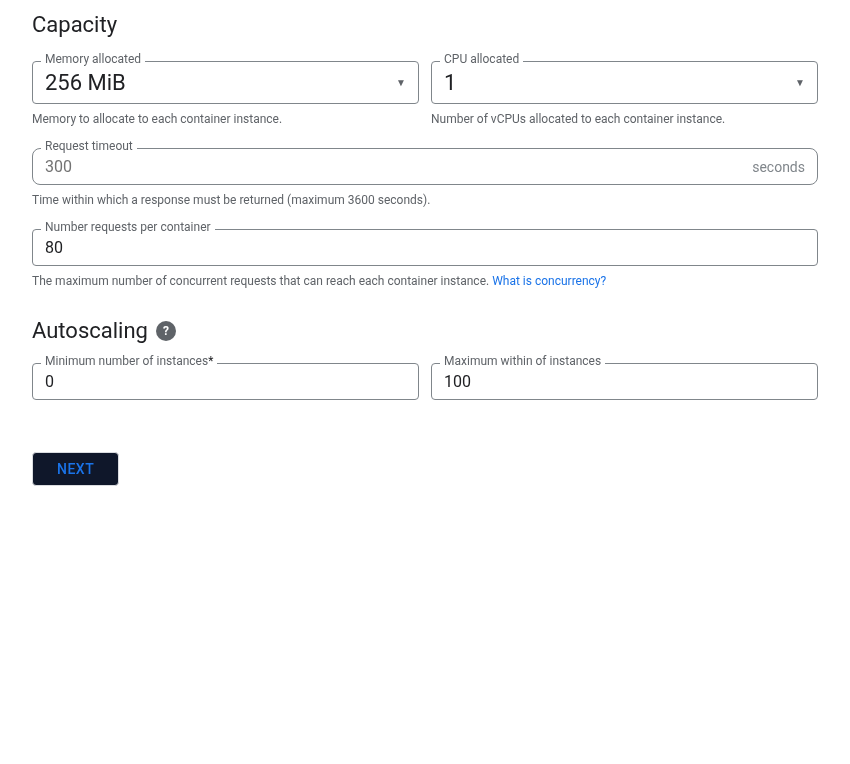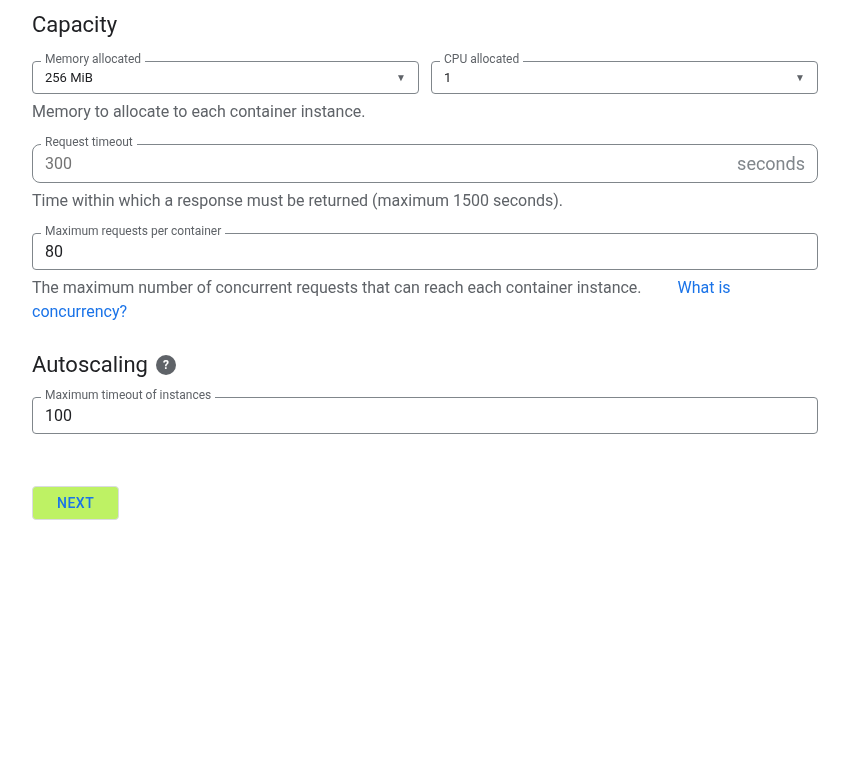--- a/index.html
+++ b/index.html
@@ -79,40 +79,39 @@
       border: 1px solid #80868b;
       border-radius: 4px;
       padding: 8px 12px;
       cursor: pointer;
       display: flex;
       align-items: center;
       justify-content: space-between;
     }
 
     .select-value {
-      font-size: 13px;
+      font-size: 22px;
       color: #202124;
     }
 
     .select-arrow {
       font-size: 10px;
       color: #5f6368;
     }
 
     .field-hint {
       margin-top: 6px;
-      font-size: 16px;
+      font-size: 12px;
       color: #5f6368;
       line-height: 1.5;
     }
 
     .field-hint a {
       color: #1a73e8;
       text-decoration: none;
-      margin-left: 32px;
     }
 
     .request-timeout-wrapper {
       position: relative;
       border: 1px solid #80868b;
       border-radius: 8px;
       padding: 8px 12px;
       display: flex;
       align-items: center;
     }
@@ -121,21 +120,21 @@
       border: none;
       outline: none;
       font-size: 16px;
       color: #737373;
       flex: 1;
       background: transparent;
       font-family: inherit;
     }
 
     .request-timeout-unit {
-      font-size: 18px;
+      font-size: 14px;
       color: #80868b;
       margin-left: 8px;
     }
 
     .section-divider {
       margin: 28px 0 20px 0;
     }
 
     .autoscaling-title-row {
       display: flex;
@@ -162,21 +161,21 @@
       font-size: 12px;
       font-weight: bold;
       cursor: pointer;
     }
 
     .next-button {
       margin-top: 32px;
       padding: 8px 24px;
       border: 1px solid #dadce0;
       border-radius: 4px;
-      background: #bef264;
+      background: #0f172a;
       color: #1a73e8;
       font-size: 14px;
       font-weight: 500;
       cursor: pointer;
       letter-spacing: 0.5px;
       text-transform: uppercase;
       font-family: inherit;
     }
 
     .required-star {
@@ -202,40 +201,41 @@
       </div>
       <span class="field-hint">Memory to allocate to each container instance.</span>
     </div>
 
     <div class="form-field">
       <div class="select-wrapper">
         <span class="field-label">CPU allocated</span>
         <span class="select-value">1</span>
         <span class="select-arrow">▼</span>
       </div>
+      <span class="field-hint">Number of vCPUs allocated to each container instance.</span>
     </div>
   </div>
 
   
   <div class="form-row">
     <div class="form-field full-width">
       <div class="request-timeout-wrapper">
         <span class="field-label">Request timeout</span>
         <input class="request-timeout-input" type="text" value="300" style="">
         <span class="request-timeout-unit">seconds</span>
       </div>
-      <span class="field-hint">Time within which a response must be returned (maximum 1500 seconds).</span>
+      <span class="field-hint">Time within which a response must be returned (maximum 3600 seconds).</span>
     </div>
   </div>
 
   
   <div class="form-row">
     <div class="form-field full-width">
       <div class="field-wrapper">
-        <span class="field-label">Maximum requests per container</span>
+        <span class="field-label">Number requests per container</span>
         <input class="field-input" type="text" value="80" style="">
       </div>
       <span class="field-hint">
         <span>The maximum number of concurrent requests that can reach each container instance.</span>
         <a href="#">What is concurrency?</a>
       </span>
     </div>
   </div>
 
   
@@ -243,24 +243,32 @@
   <div class="autoscaling-title-row">
     <h2 class="autoscaling-title">Autoscaling</h2>
     <div class="help-icon">
       <span>?</span>
     </div>
   </div>
 
   
   <div class="form-row">
 
-
     <div class="form-field">
       <div class="field-wrapper">
-        <span class="field-label">Maximum timeout of instances</span>
+        <span class="field-label">
+          <span>Minimum number of instances</span><span class="required-star">*</span>
+        </span>
+        <input class="field-input" type="text" value="0" style="">
+      </div>
+    </div>
+
+    <div class="form-field">
+      <div class="field-wrapper">
+        <span class="field-label">Maximum within of instances</span>
         <input class="field-input" type="text" value="100" style="">
       </div>
     </div>
   </div>
 
   
   <button class="next-button">NEXT</button>
 
 </div>
 

